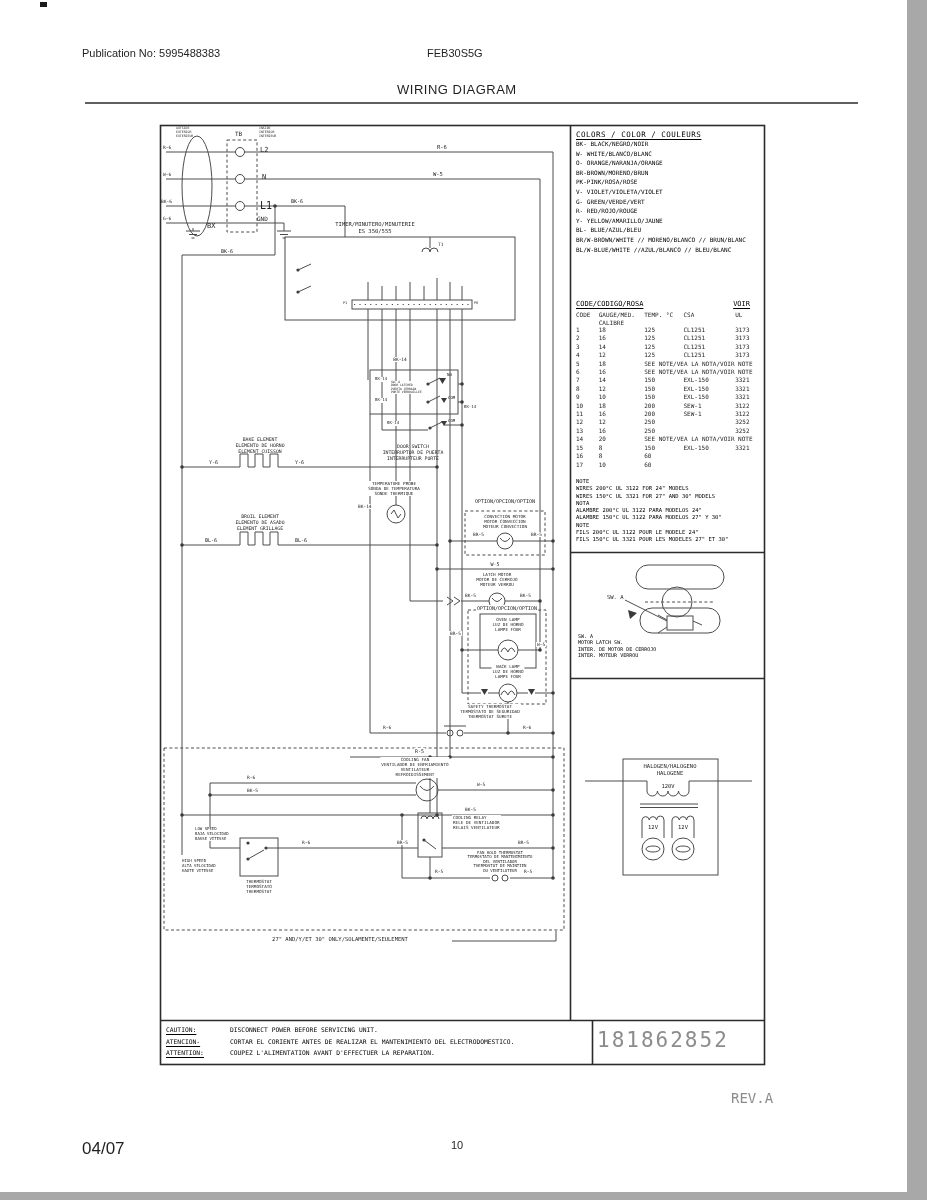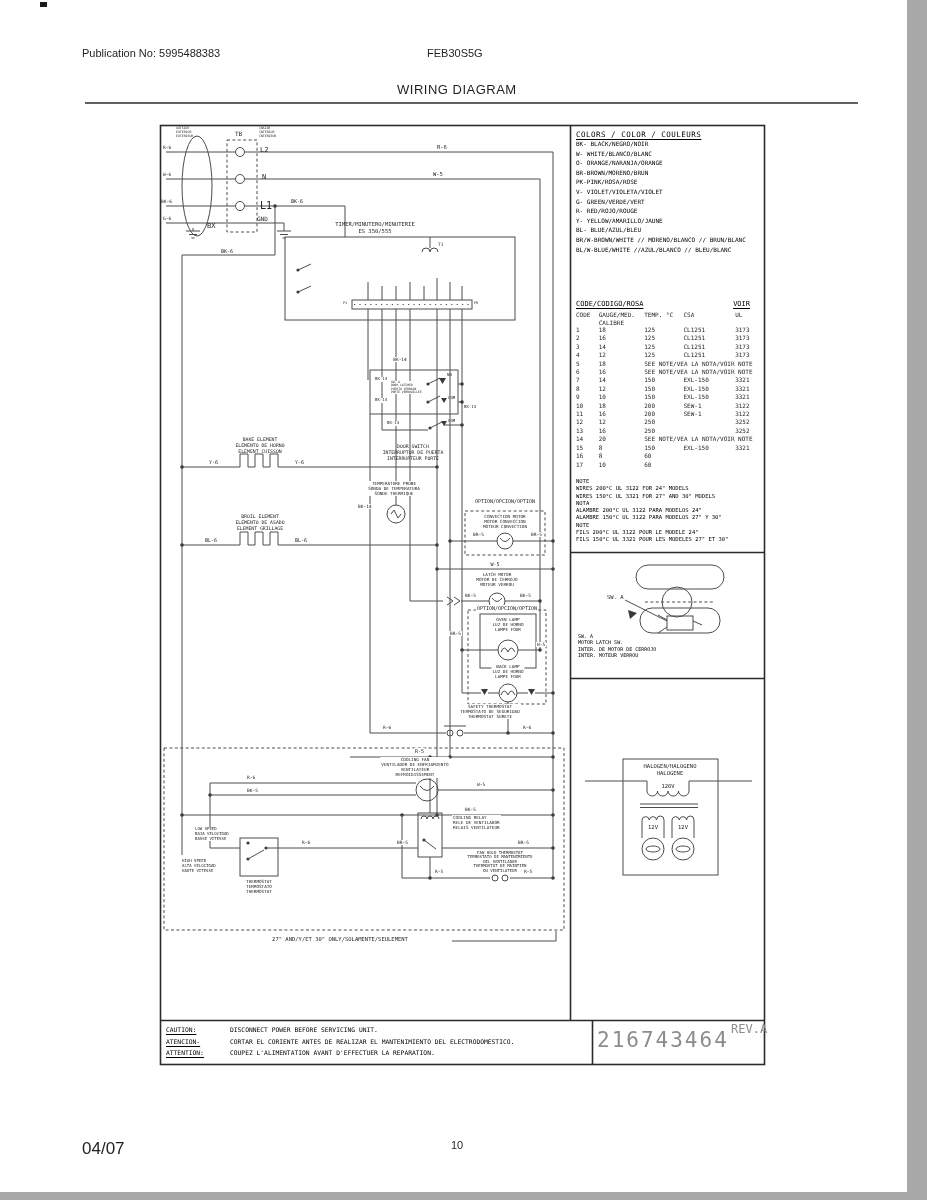--- a/index.html
+++ b/index.html
@@ -29,21 +29,21 @@
   .codebox td{padding:0;line-height:8.4px;white-space:nowrap;overflow:visible;}
   .c1{width:22px;} .c2{width:44px;} .c3{width:38px;} .c4{width:50px;} .c5{width:24px;}
   .notes{position:absolute;left:576px;top:478px;width:188px;z-index:3;}
   .notes div{font-size:5.5px;line-height:7.3px;white-space:nowrap;}
   .latchtext{position:absolute;left:578px;top:633px;z-index:3;}
   .latchtext div{font-size:5px;line-height:6.4px;white-space:nowrap;}
   .caution{position:absolute;left:166px;top:1024px;width:415px;z-index:3;}
   .c-row{font-size:6.3px;line-height:11.6px;white-space:nowrap;}
   .c-label{display:inline-block;width:64px;text-decoration:underline;text-underline-offset:1.5px;}
   .partnum{position:absolute;left:597px;top:1028px;z-index:3;font-size:21px;letter-spacing:2px;color:#8c8c8c;}
-  .rev{position:absolute;left:731px;top:1022px;z-index:3;font-size:12px;color:#8c8c8c;}
+  .rev{position:absolute;left:731px;top:1090px;z-index:3;font-size:14px;color:#8c8c8c;}
 </style>
 </head>
 <body>
 
 <div class="stage">
 <div class="page"></div>
 
 <svg width="927" height="1200" viewBox="0 0 927 1200">
   <rect class="mark" x="40" y="2" width="7" height="5"></rect>
   <g class="frame">
@@ -591,19 +591,19 @@
 <div class="c-row">
     <span class="c-label">CAUTION:</span><span class="c-text">DISCONNECT POWER BEFORE SERVICING UNIT.</span>
   </div>
       <div class="c-row">
     <span class="c-label">ATENCION-</span><span class="c-text">CORTAR EL CORIENTE ANTES DE REALIZAR EL MANTENIMIENTO DEL ELECTRODOMESTICO.</span>
   </div>
       <div class="c-row">
     <span class="c-label">ATTENTION:</span><span class="c-text">COUPEZ L'ALIMENTATION AVANT D'EFFECTUER LA REPARATION.</span>
   </div>
     </div>
-<div class="partnum">216743464</div>
+<div class="partnum">181862852</div>
 <div class="rev">REV.A</div>
 
 <div class="lbl hdr" style="left:82px;top:1139px;font-size:17px">04/07</div>
 <div class="lbl hdr" style="left:451px;top:1139px;font-size:11px">10</div>
 
 </div>
 
 </body></html>

